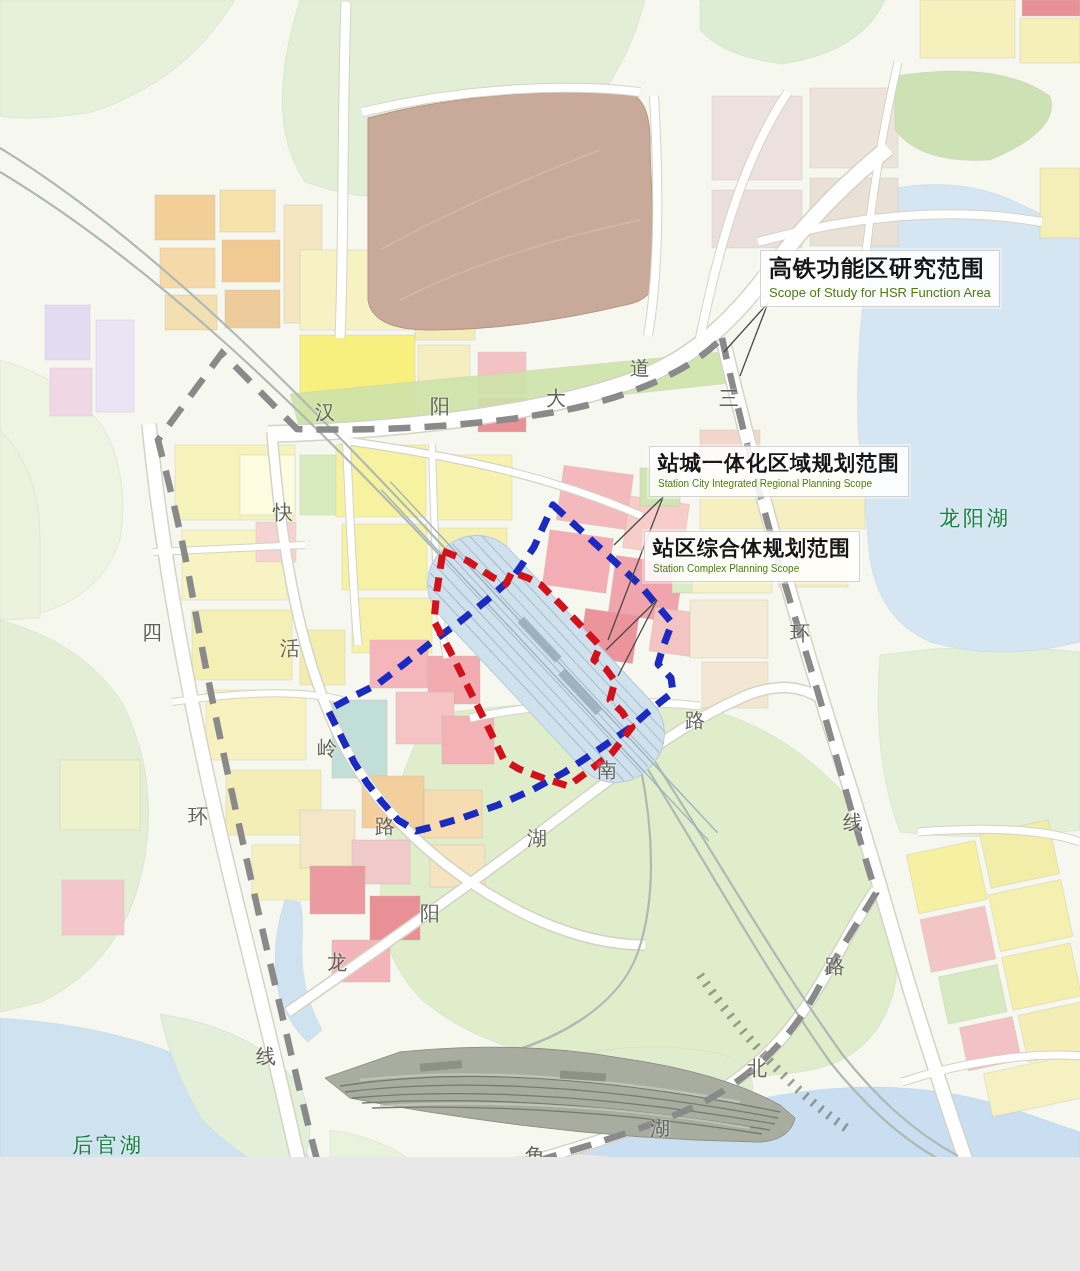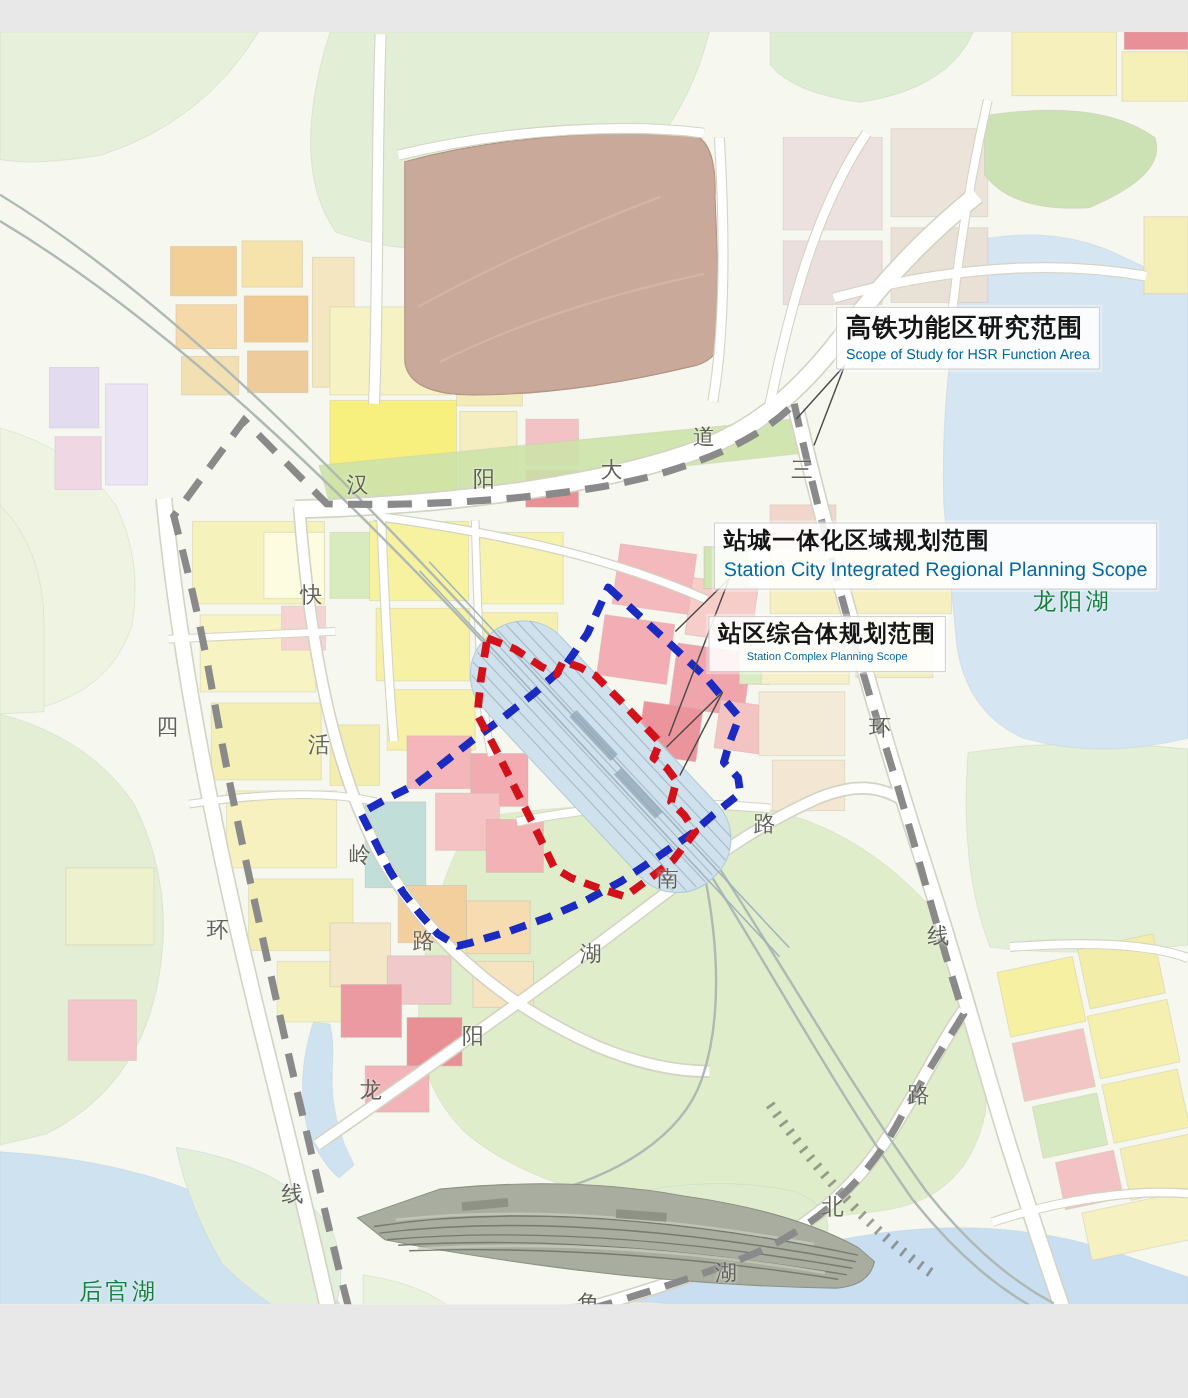--- a/index.html
+++ b/index.html
@@ -1,34 +1,34 @@
 <!DOCTYPE html>
 <html><head>
 <meta charset="utf-8">
 <style>
   html,body{margin:0;padding:0;background:#e8e8e8;}
   .stage{
     position:relative;width:1080px;height:1157px;overflow:hidden;
-    background:#f6f8f0;font-family:"Liberation Sans", sans-serif;margin-top:29px;
+    background:#f6f8f0;font-family:"Liberation Sans", sans-serif;
   }
   .stage svg{position:absolute;left:0;top:0;}
   .callout{
     position:absolute;background:rgba(255,255,255,.88);
     border:1px solid rgba(130,130,130,.35);
     padding:3px 8px 5px 8px;line-height:1.25;
     box-shadow:0 0 0 2px rgba(255,255,255,.35);
   }
   .callout .zh{font-weight:bold;color:#161616;white-space:nowrap;letter-spacing:1px;}
-  .callout .en{color:#0369a1;white-space:nowrap;margin-top:2px;text-align:center;}
+  .callout .en{color:#4d7c0f;white-space:nowrap;margin-top:2px;}
   #callout-0{left:760px;top:250px;}
   #callout-0 .zh{font-size:23px;}
   #callout-0 .en{font-size:13px;}
   #callout-1{left:649px;top:446px;}
   #callout-1 .zh{font-size:21px;}
-  #callout-1 .en{font-size:18px;}
+  #callout-1 .en{font-size:10px;}
   #callout-2{left:644px;top:531px;}
   #callout-2 .zh{font-size:21px;}
   #callout-2 .en{font-size:10px;}
   .roadChar{
     position:absolute;transform:translate(-50%,-50%);
     font-size:20px;color:#61615a;letter-spacing:0;
     text-shadow:0 0 3px rgba(255,255,255,.9);
   }
   .lakeLabel{
     position:absolute;transform:translate(-50%,-50%);

